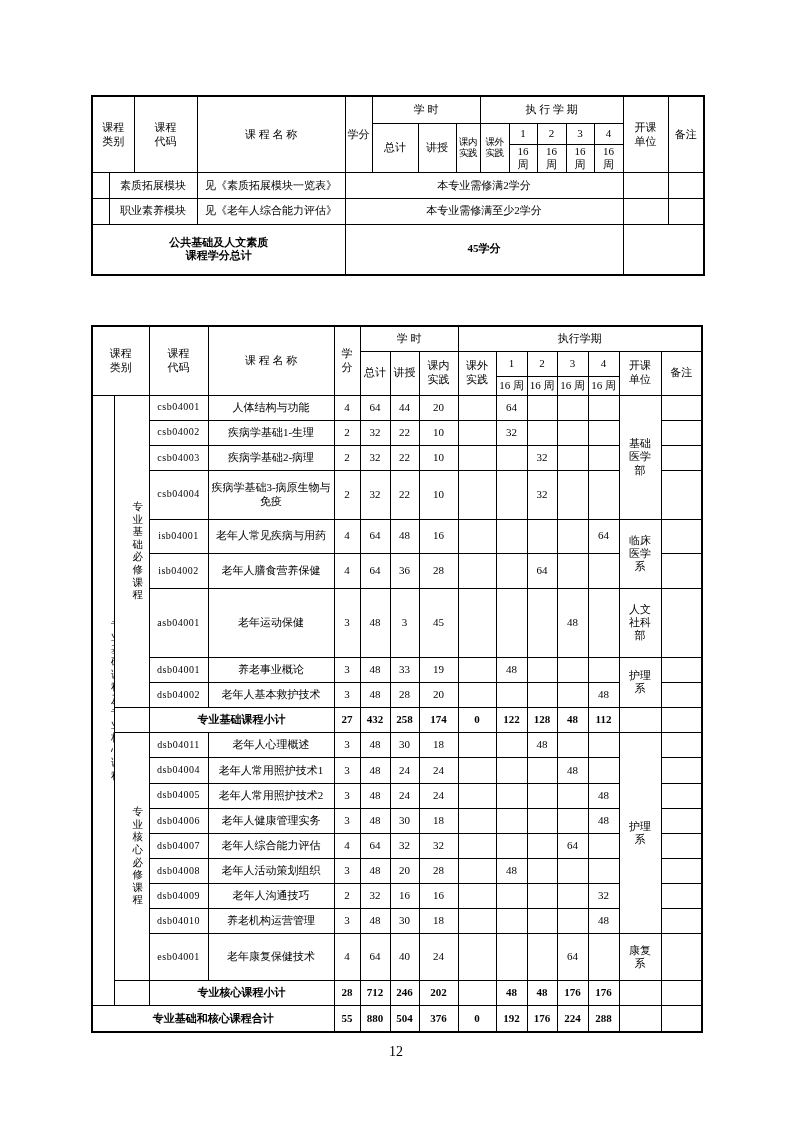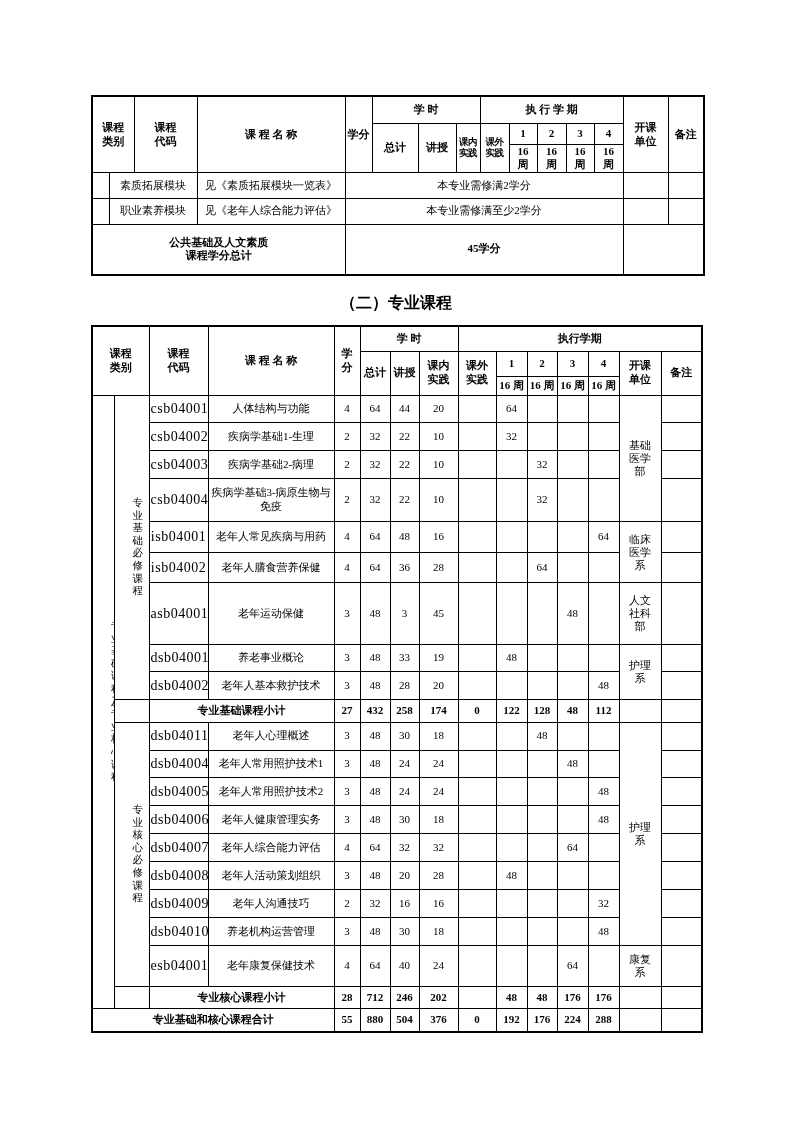--- a/index.html
+++ b/index.html
@@ -24,24 +24,24 @@
     padding:0 1px;
     text-align:center;
     vertical-align:middle;
     font-size:11px;
     line-height:1.25;
     white-space:pre-line;
     overflow:hidden;
     font-weight:normal;
   }
   table{border:2px solid #000;}
-  th{font-weight:bold;margin-top:20px;}
+  th{font-weight:normal;margin-top:20px;}
   .sm{font-size:9.5px;letter-spacing:-0.5px;line-height:1.1;}
   td.bold{font-weight:bold;}
-  td.code{font-size:14px;letter-spacing:0.5px;}
+  td.code{font-size:10px;letter-spacing:0.5px;}
   td.vcat{padding:0 18px;line-height:1.2;font-size:10.5px;word-break:break-all;}
   td.unit{padding:0 8px;line-height:1.2;word-break:break-all;}
   .section-title{
     position:absolute;
     top:293px;left:0;width:100%;
     text-align:center;
     font-size:16px;
     font-weight:bold;
   }
   .page-number{
@@ -136,21 +136,20 @@
         </tr>
         <tr>
           <td colspan="4" class="bold">公共基础及人文素质
 课程学分总计</td>
           <td colspan="9" class="bold">45学分</td>
           <td colspan="2"></td>
         </tr>
       </tbody>
   </table>
 
-  <div class="section-title">（二）专业课程</div>
 
   <table id="table2">
     <colgroup>
       <col style="width:22px">
         <col style="width:35px">
         <col style="width:59px">
       <col style="width:126px">
         <col style="width:26px">
         <col style="width:30px">
       <col style="width:29px">
@@ -499,14 +498,15 @@
           <td class="bold">192</td>
           <td class="bold">176</td>
           <td class="bold">224</td>
           <td class="bold">288</td>
           <td></td>
           <td></td>
         </tr>
       </tbody>
   </table>
 
+  <div class="page-number">12</div>
 
 </div>
 
 </body></html>

